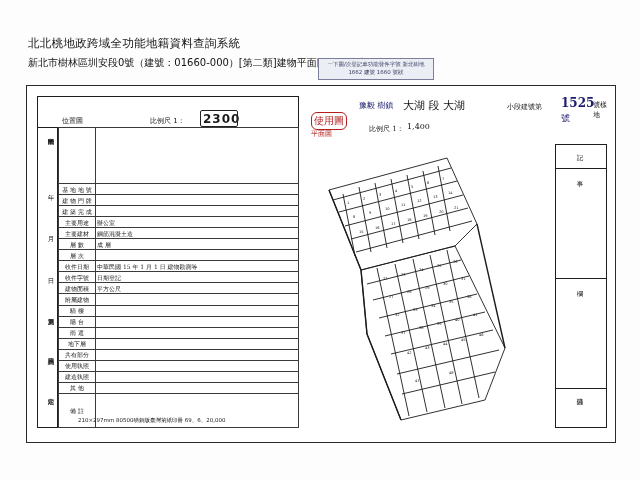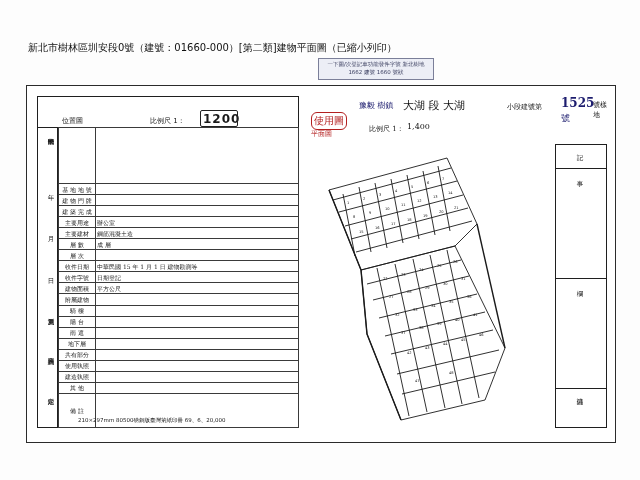--- a/index.html
+++ b/index.html
@@ -252,31 +252,32 @@
     white-space: nowrap;
     color: #1a1a1a;
   }
 </style>
 </head>
 <body>
 
 <div class="page">
 
   <div class="hdr">
+    <div class="hdr-line1">北北桃地政跨域全功能地籍資料查詢系統</div>
     <div class="hdr-line2">新北市樹林區圳安段0號（建號：01660-000）[第二類]建物平面圖（已縮小列印）</div>
     <div class="hdr-stamp">一下圖/次登記車功能發件字號
 新北樹地1662 建號 1660 號狀</div>
   </div>
 
   <div class="doc">
 
     <div class="sheet">
       <div class="sheet-sub">位置圖</div>
       <div class="sheet-sub2">比例尺 1：</div>
-      <div class="sheet-num">1200</div>
+      <div class="sheet-num">2300</div>
       <div class="sheet-hr"></div>
 
       <div class="sheet-leftcol">
         <span class="vlabel" style="top:6px;">中華民國</span>
         <span class="vlabel" style="top:62px;">年</span>
         <span class="vlabel" style="top:104px;">月</span>
         <span class="vlabel" style="top:146px;">日</span>
         <span class="vlabel" style="top:186px;">測量員</span>
         <span class="vlabel" style="top:226px;">繪圖員</span>
         <span class="vlabel" style="top:266px;">鑑定</span>

